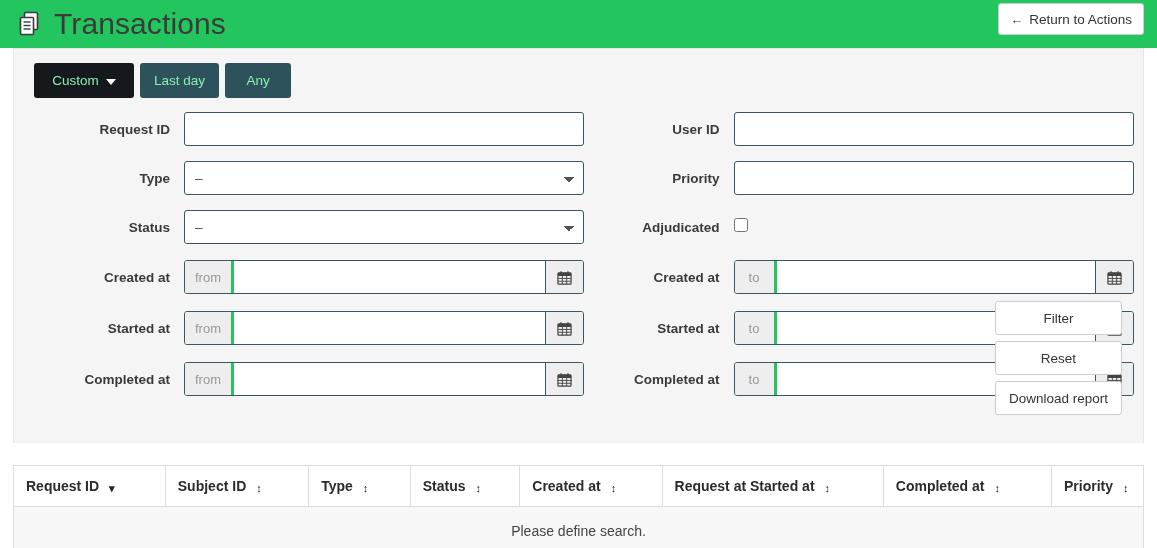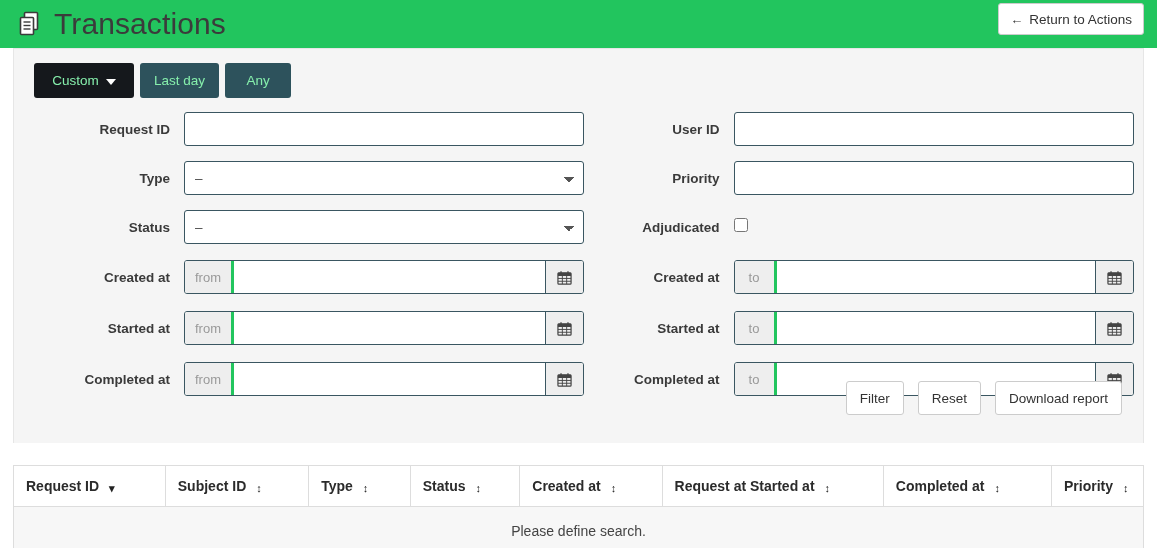--- a/index.html
+++ b/index.html
@@ -214,21 +214,22 @@
     margin: 0;
     cursor: pointer;
   }
 
   
   .actions {
     position: absolute;
     right: 21px;
     bottom: 28px;
     display: flex;
-    gap: 14px;
+    gap: 6px;
+    flex-direction: column;
   }
   .btn-default {
     height: 34px;
     padding: 0 13px;
     background: #ffffff;
     border: 1px solid #cccccc;
     border-radius: 3px;
     font-size: 13.5px;
     color: #333333;
     font-family: "Liberation Sans", sans-serif;

